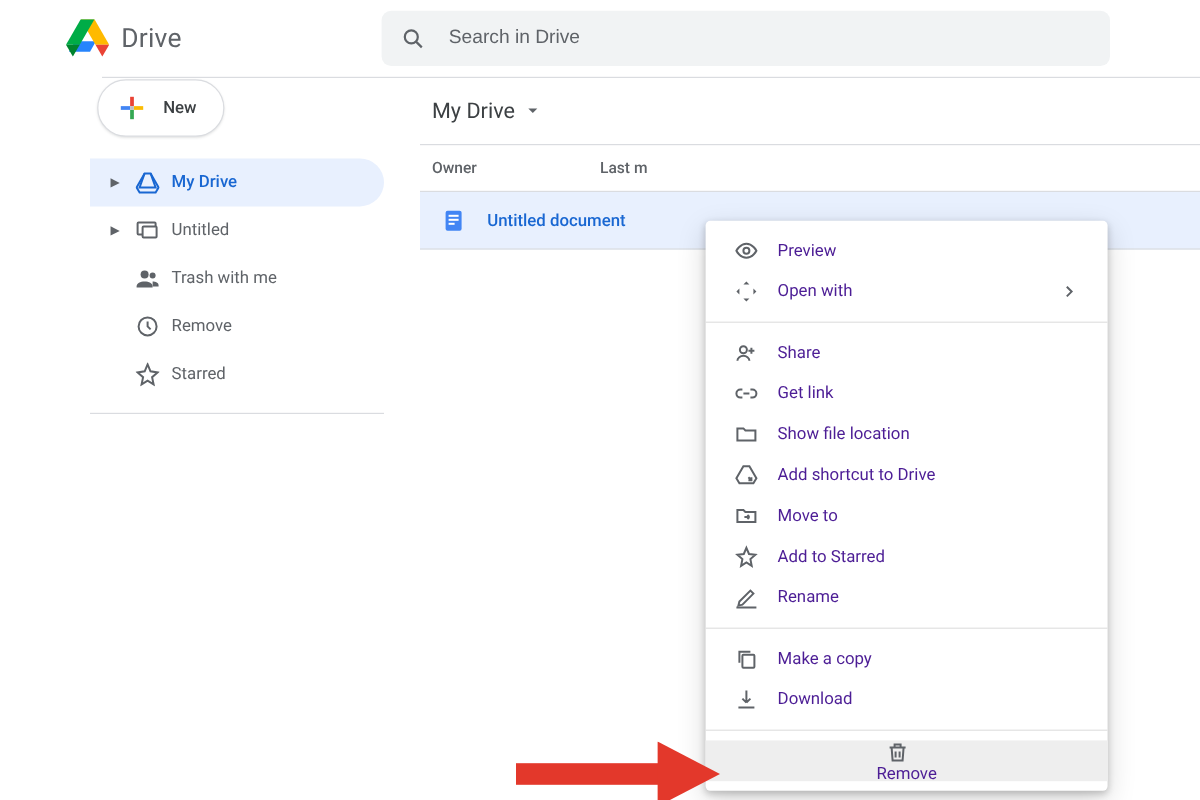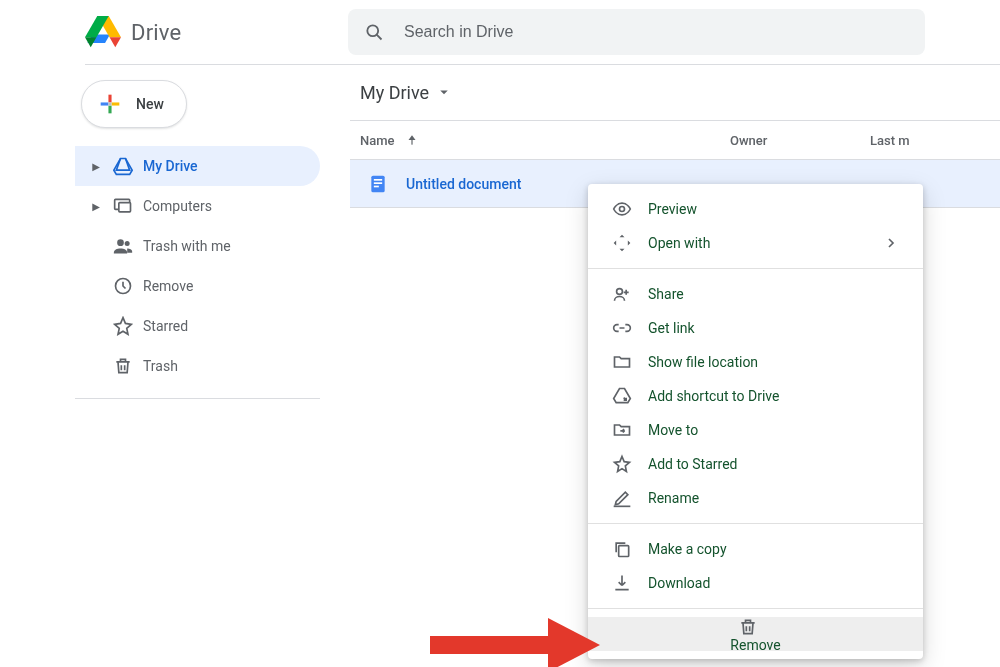--- a/index.html
+++ b/index.html
@@ -12,21 +12,21 @@
     overflow: hidden;
     width: 1000px;
     height: 667px;
     position: relative;
   }
   
   .header {
     display: flex;
     align-items: center;
     height: 64px;
-    padding-left: 85px;
+    padding-left: 55px;
     border-bottom: 0px;
   }
   .logo-wrap {
     display: flex;
     align-items: center;
     width: 263px;
   }
   .drive-logo svg { display:block; }
   .drive-word {
     font-size: 22px;
@@ -59,21 +59,21 @@
     position: absolute;
     left: 85px; right: 0;
     top: 64px;
     height: 1px;
     background: #dadce0;
   }
   
   .sidebar {
     position: absolute;
     left: 75px;
-    top: 70px;
+    top: 56px;
     width: 245px;
   }
   .new-btn {
     display: inline-flex;
     align-items: center;
     height: 48px;
     padding: 0 22px 0 14px;
     background: #fff;
     border: 1px solid #dadce0;
     border-radius: 24px;
@@ -173,21 +173,21 @@
   .menu {
     position: absolute;
     left: 588px;
     top: 184px;
     width: 335px;
     background: #fff;
     border-radius: 4px;
     box-shadow: 0 2px 6px rgba(0,0,0,.2), 0 8px 24px rgba(0,0,0,.15);
     padding: 8px 0;
     font-size: 14px;
-    color: #14532d;
+    color: #4c1d95;
   }
   .mi {
     display: flex;
     align-items: center;
     height: 34px;
     padding: 0 24px;
     cursor: pointer;
   }
   .mi.hover { background: #eeeeee; flex-direction: column; }
   .mi .micon {
@@ -263,21 +263,21 @@
       <span class="nlabel">My Drive</span>
     </li>
     <li class="nav-item">
       <span class="exp">▶</span>
       <span class="nicon">
         <svg width="20" height="20" viewBox="0 0 24 24" fill="none" stroke="#5f6368" stroke-width="2">
           <rect x="2" y="4" width="18" height="12" rx="1"></rect>
             <rect x="7" y="8" width="14" height="11" rx="1" fill="#fff"></rect>
         </svg>
       </span>
-      <span class="nlabel">Computers</span>
+      <span class="nlabel">Untitled</span>
     </li>
     <li class="nav-item">
       <span class="exp"></span>
       <span class="nicon">
         <svg width="20" height="20" viewBox="0 0 24 24" fill="#5f6368">
           <circle cx="9" cy="8" r="4"></circle>
             <circle cx="17" cy="9" r="3"></circle>
           <path d="M1 20c0-3.3 3.6-5 8-5s8 1.7 8 5v1H1z"></path>
             <path d="M17 15c3 0 6 1 6 4v1h-6"></path>
         </svg>
@@ -296,53 +296,34 @@
     </li>
     <li class="nav-item">
       <span class="exp"></span>
       <span class="nicon">
         <svg width="20" height="20" viewBox="0 0 24 24" fill="none" stroke="#5f6368" stroke-width="2">
           <path d="M12 2l2.9 6.9L22 10l-5.5 4.8L18 22l-6-3.7L6 22l1.5-7.2L2 10l7.1-1.1z"></path>
         </svg>
       </span>
       <span class="nlabel">Starred</span>
     </li>
-    <li class="nav-item">
-      <span class="exp"></span>
-      <span class="nicon">
-        <svg width="20" height="20" viewBox="0 0 24 24" fill="none" stroke="#5f6368" stroke-width="2">
-          <path d="M4 7h16M9 7V4h6v3M6 7l1 13h10l1-13"></path>
-            <path d="M10 11v6M14 11v6"></path>
-        </svg>
-      </span>
-      <span class="nlabel">Trash</span>
-    </li>
   </ul>
   <div class="sidebar-divider"></div>
 </div>
 
 <div class="main">
   <div class="crumb">
     <span>My Drive</span>
     <span class="drop">
       <svg width="18" height="18" viewBox="0 0 24 24" fill="#5f6368">
           <path d="M7 10l5 5 5-5z"></path>
         </svg>
     </span>
   </div>
   <div class="cols">
-    <span class="col-name">
-      <span>Name</span>
-      <span class="sort">
-        <svg width="14" height="14" viewBox="0 0 24 24" fill="#5f6368">
-            <path d="M12 4l6 8H6z"></path>
-            <rect x="11" y="10" width="2" height="10"></rect>
-          </svg>
-      </span>
-    </span>
     <span class="col-owner">Owner</span>
     <span class="col-mod">Last m</span>
   </div>
 
   <div class="row">
     <span class="ficon">
       <svg width="20" height="20" viewBox="0 0 24 24">
         <rect x="4" y="2" width="16" height="20" rx="2" fill="#4285F4"></rect>
         <rect x="7" y="6" width="10" height="2" fill="#fff"></rect>
         <rect x="7" y="10" width="10" height="2" fill="#fff"></rect>

